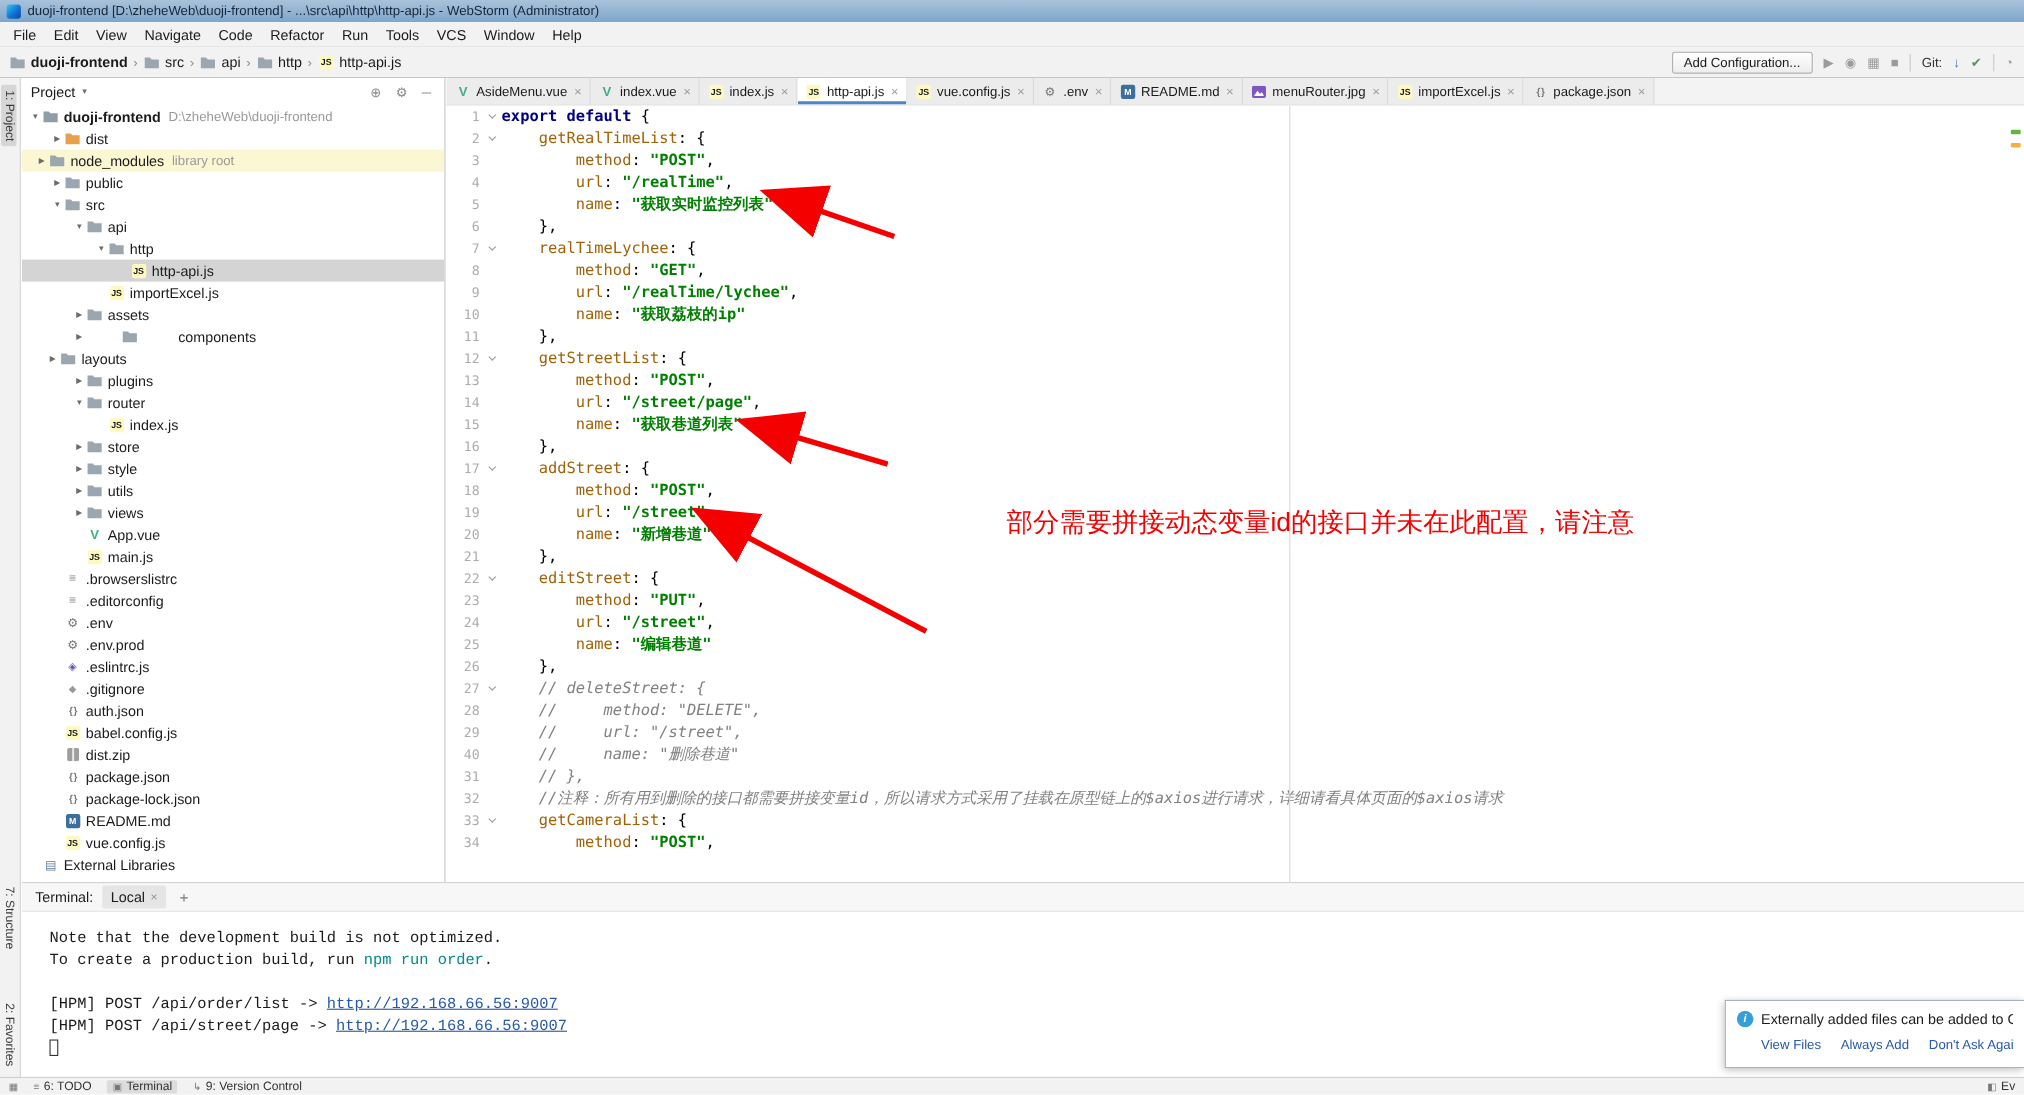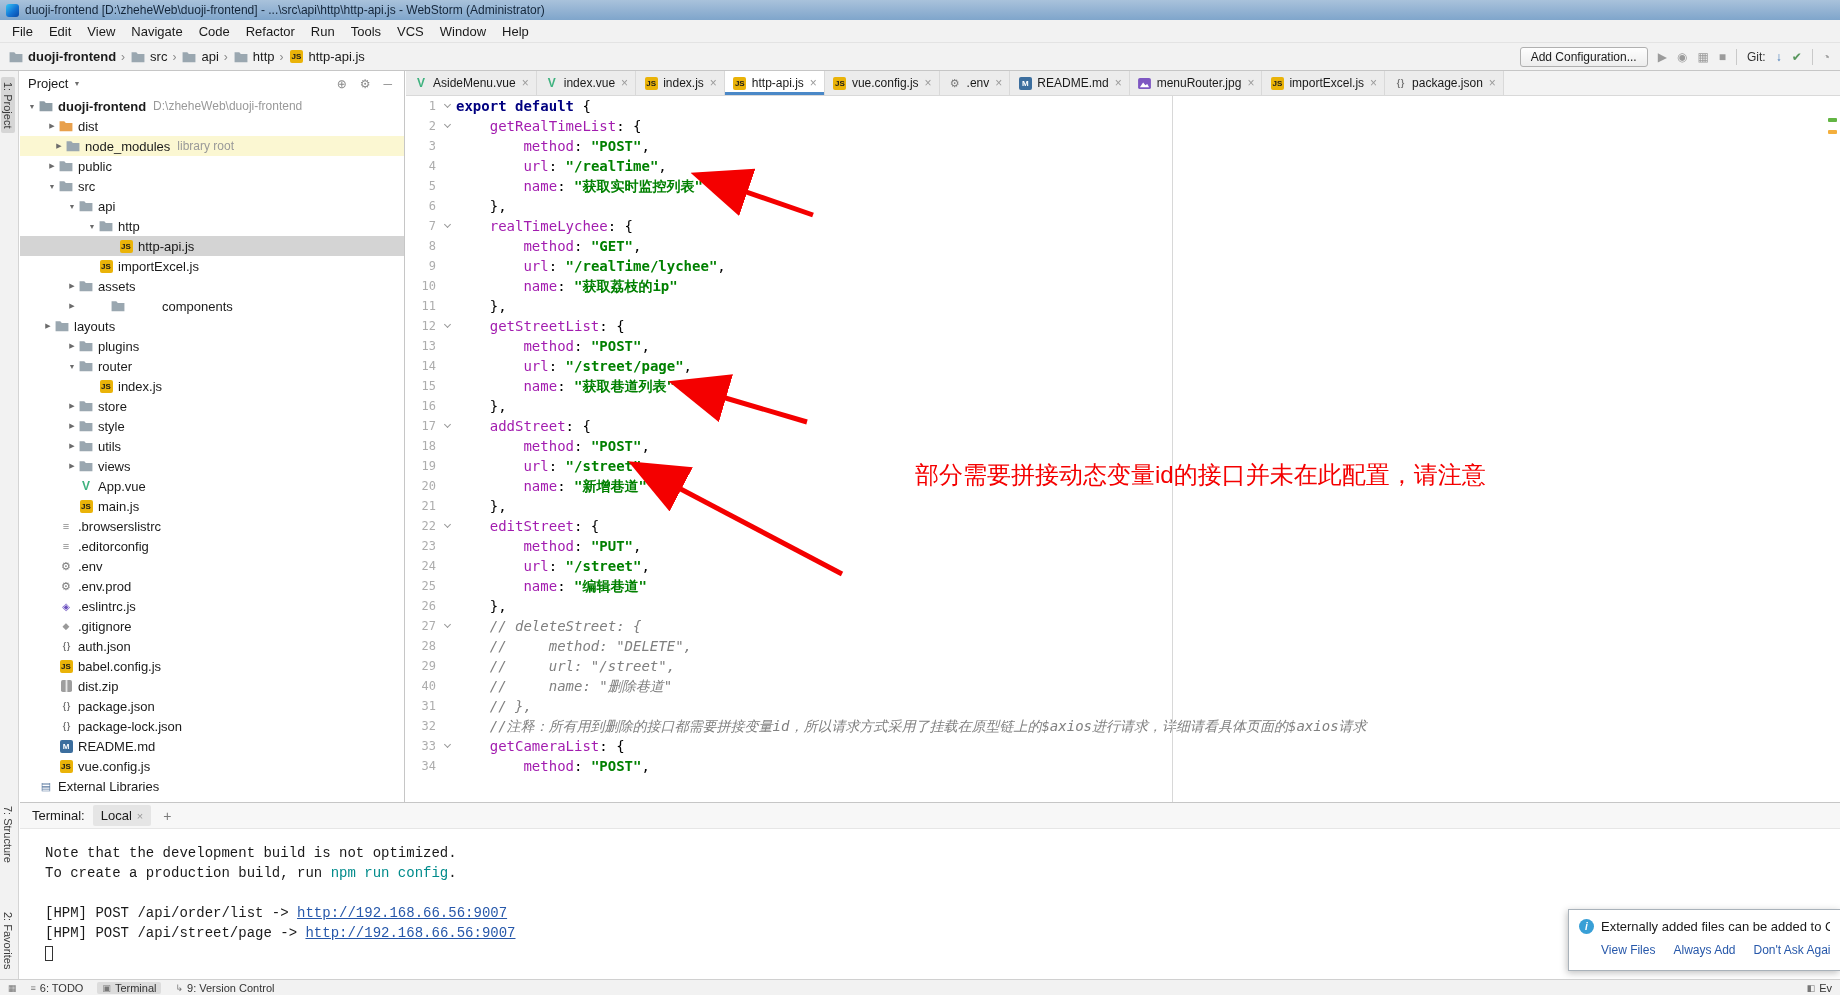--- a/index.html
+++ b/index.html
@@ -48,21 +48,21 @@
   .tree{position:absolute;left:0;top:25px;right:0;bottom:0;overflow:hidden}
   .tree-row{height:20px;display:flex;align-items:center;font-size:13px;white-space:nowrap}
   .tree-row.selected{background:#d4d4d4}
   .tree-row.library{background:#fbf7d2}
   .chev{width:12px;flex:none;font-size:7px;color:#6b6b6b;text-align:center}
   .tree-label{margin-left:4px}
   .tree-suffix{margin-left:7px;color:#999;font-size:12px}
 
   
   .ficon{display:inline-flex;width:16px;height:14px;align-items:center;justify-content:center;flex:none}
-  .badge-js{width:13px;height:13px;background:#eab308;color:#1a1a1a;font-size:8px;font-weight:bold;
+  .badge-js{width:13px;height:13px;background:#fef9c3;color:#1a1a1a;font-size:8px;font-weight:bold;
     border-radius:2px;display:flex;align-items:center;justify-content:center}
   .badge-vue{color:#3fb27f;font-weight:bold;font-size:12px}
   .badge-json{color:#777;font-weight:bold;font-size:9px;letter-spacing:-1px}
   .badge-md{width:13px;height:13px;background:#3c6e9e;color:#fff;font-size:8px;font-weight:bold;
     border-radius:2px;display:flex;align-items:center;justify-content:center}
   .badge-env{color:#7a7a7a;font-size:11px}
   .badge-txt{color:#8a8a8a;font-size:11px}
   .badge-eslint{color:#6a50bf;font-size:10px}
   .badge-git{color:#999;font-size:9px}
   .badge-lib{color:#5b7aa0;font-size:11px}
@@ -78,21 +78,21 @@
   
   .editor{position:absolute;left:406px;top:96px;right:0;height:706px;background:#fff;overflow:hidden}
   .code-line{height:20px;line-height:20px;display:flex;white-space:pre;
     font-family:"DejaVu Sans Mono",monospace;font-size:14px}
   .lnum{width:36px;flex:none;text-align:right;padding-right:6px;color:#adadad;font-size:12px}
   .foldcol{width:14px;flex:none;position:relative}
   .fold-chev{position:absolute;left:3px;top:6px;width:5px;height:5px;
     border-right:1.5px solid #9a9a9a;border-bottom:1.5px solid #9a9a9a;transform:rotate(45deg)}
   .code-text{flex:1}
   .seg-kw{color:#000080;font-weight:bold}
-  .seg-prop{color:#a21caf}
+  .seg-prop{color:#a16207}
   .seg-str{color:#008000;font-weight:bold}
   .seg-com{color:#808080;font-style:italic}
   .seg-pl{color:#000}
   .guide{position:absolute;left:766px;top:0;bottom:0;width:1px;background:#d8d8d8}
   .stripe-mark{position:absolute;right:3px;width:9px;height:4px;border-radius:1px}
   .stripe-mark.green{top:22px;background:#62b543}
   .stripe-mark.yellow{top:34px;background:#f4af3d}
 
   
   .annotation{position:absolute;left:915px;top:459px;font-size:24px;color:#f40000;
@@ -246,21 +246,21 @@
         </div>
         <div class="tree-row" style="padding-left: 26px;">
           <span class="chev">▶</span>
           <span class="ficon">
             <svg viewBox="0 0 16 14" width="14" height="12">
               <path d="M0.5 1.5 H6 L7.8 3.5 H15.5 V13 H0.5 Z" fill="#e8a04c"></path>
             </svg>
           </span>
           <span class="tree-label">dist</span>
         </div>
-        <div class="tree-row library" style="padding-left: 33px;">
+        <div class="tree-row library" style="padding-left: 12px;">
           <span class="chev">▶</span>
           <span class="ficon">
             <svg viewBox="0 0 16 14" width="14" height="12">
               <path d="M0.5 1.5 H6 L7.8 3.5 H15.5 V13 H0.5 Z" fill="#9aa7b0"></path>
             </svg>
           </span>
           <span class="tree-label">node_modules</span>
           <span class="tree-suffix">library root</span>
         </div>
         <div class="tree-row" style="padding-left: 26px;">
@@ -643,21 +643,21 @@
     <div class="term-header">
       <span class="term-title">Terminal:</span>
       <span class="term-tab">
         <span>Local</span>
         <span class="term-tab-close">×</span>
       </span>
       <span class="term-add">+</span>
     </div>
     <div class="term-content" id="term-lines">
         <div class="term-line"><span class="term-pl">Note that the development build is not optimized.</span></div>
-        <div class="term-line"><span class="term-pl">To create a production build, run </span><span class="term-cmd">npm run config</span><span class="term-pl">.</span></div>
+        <div class="term-line"><span class="term-pl">To create a production build, run </span><span class="term-cmd">npm run order</span><span class="term-pl">.</span></div>
         <div class="term-line"></div>
         <div class="term-line"><span class="term-pl">[HPM] POST /api/order/list -&gt; </span><span class="term-link">http://192.168.66.56:9007</span></div>
         <div class="term-line"><span class="term-pl">[HPM] POST /api/street/page -&gt; </span><span class="term-link">http://192.168.66.56:9007</span></div>
         <div class="term-line"><span class="term-cursor"></span></div>
       </div>
   </div>
 
   <div class="notification">
     <div class="notif-row">
       <span class="info-icon">i</span>

